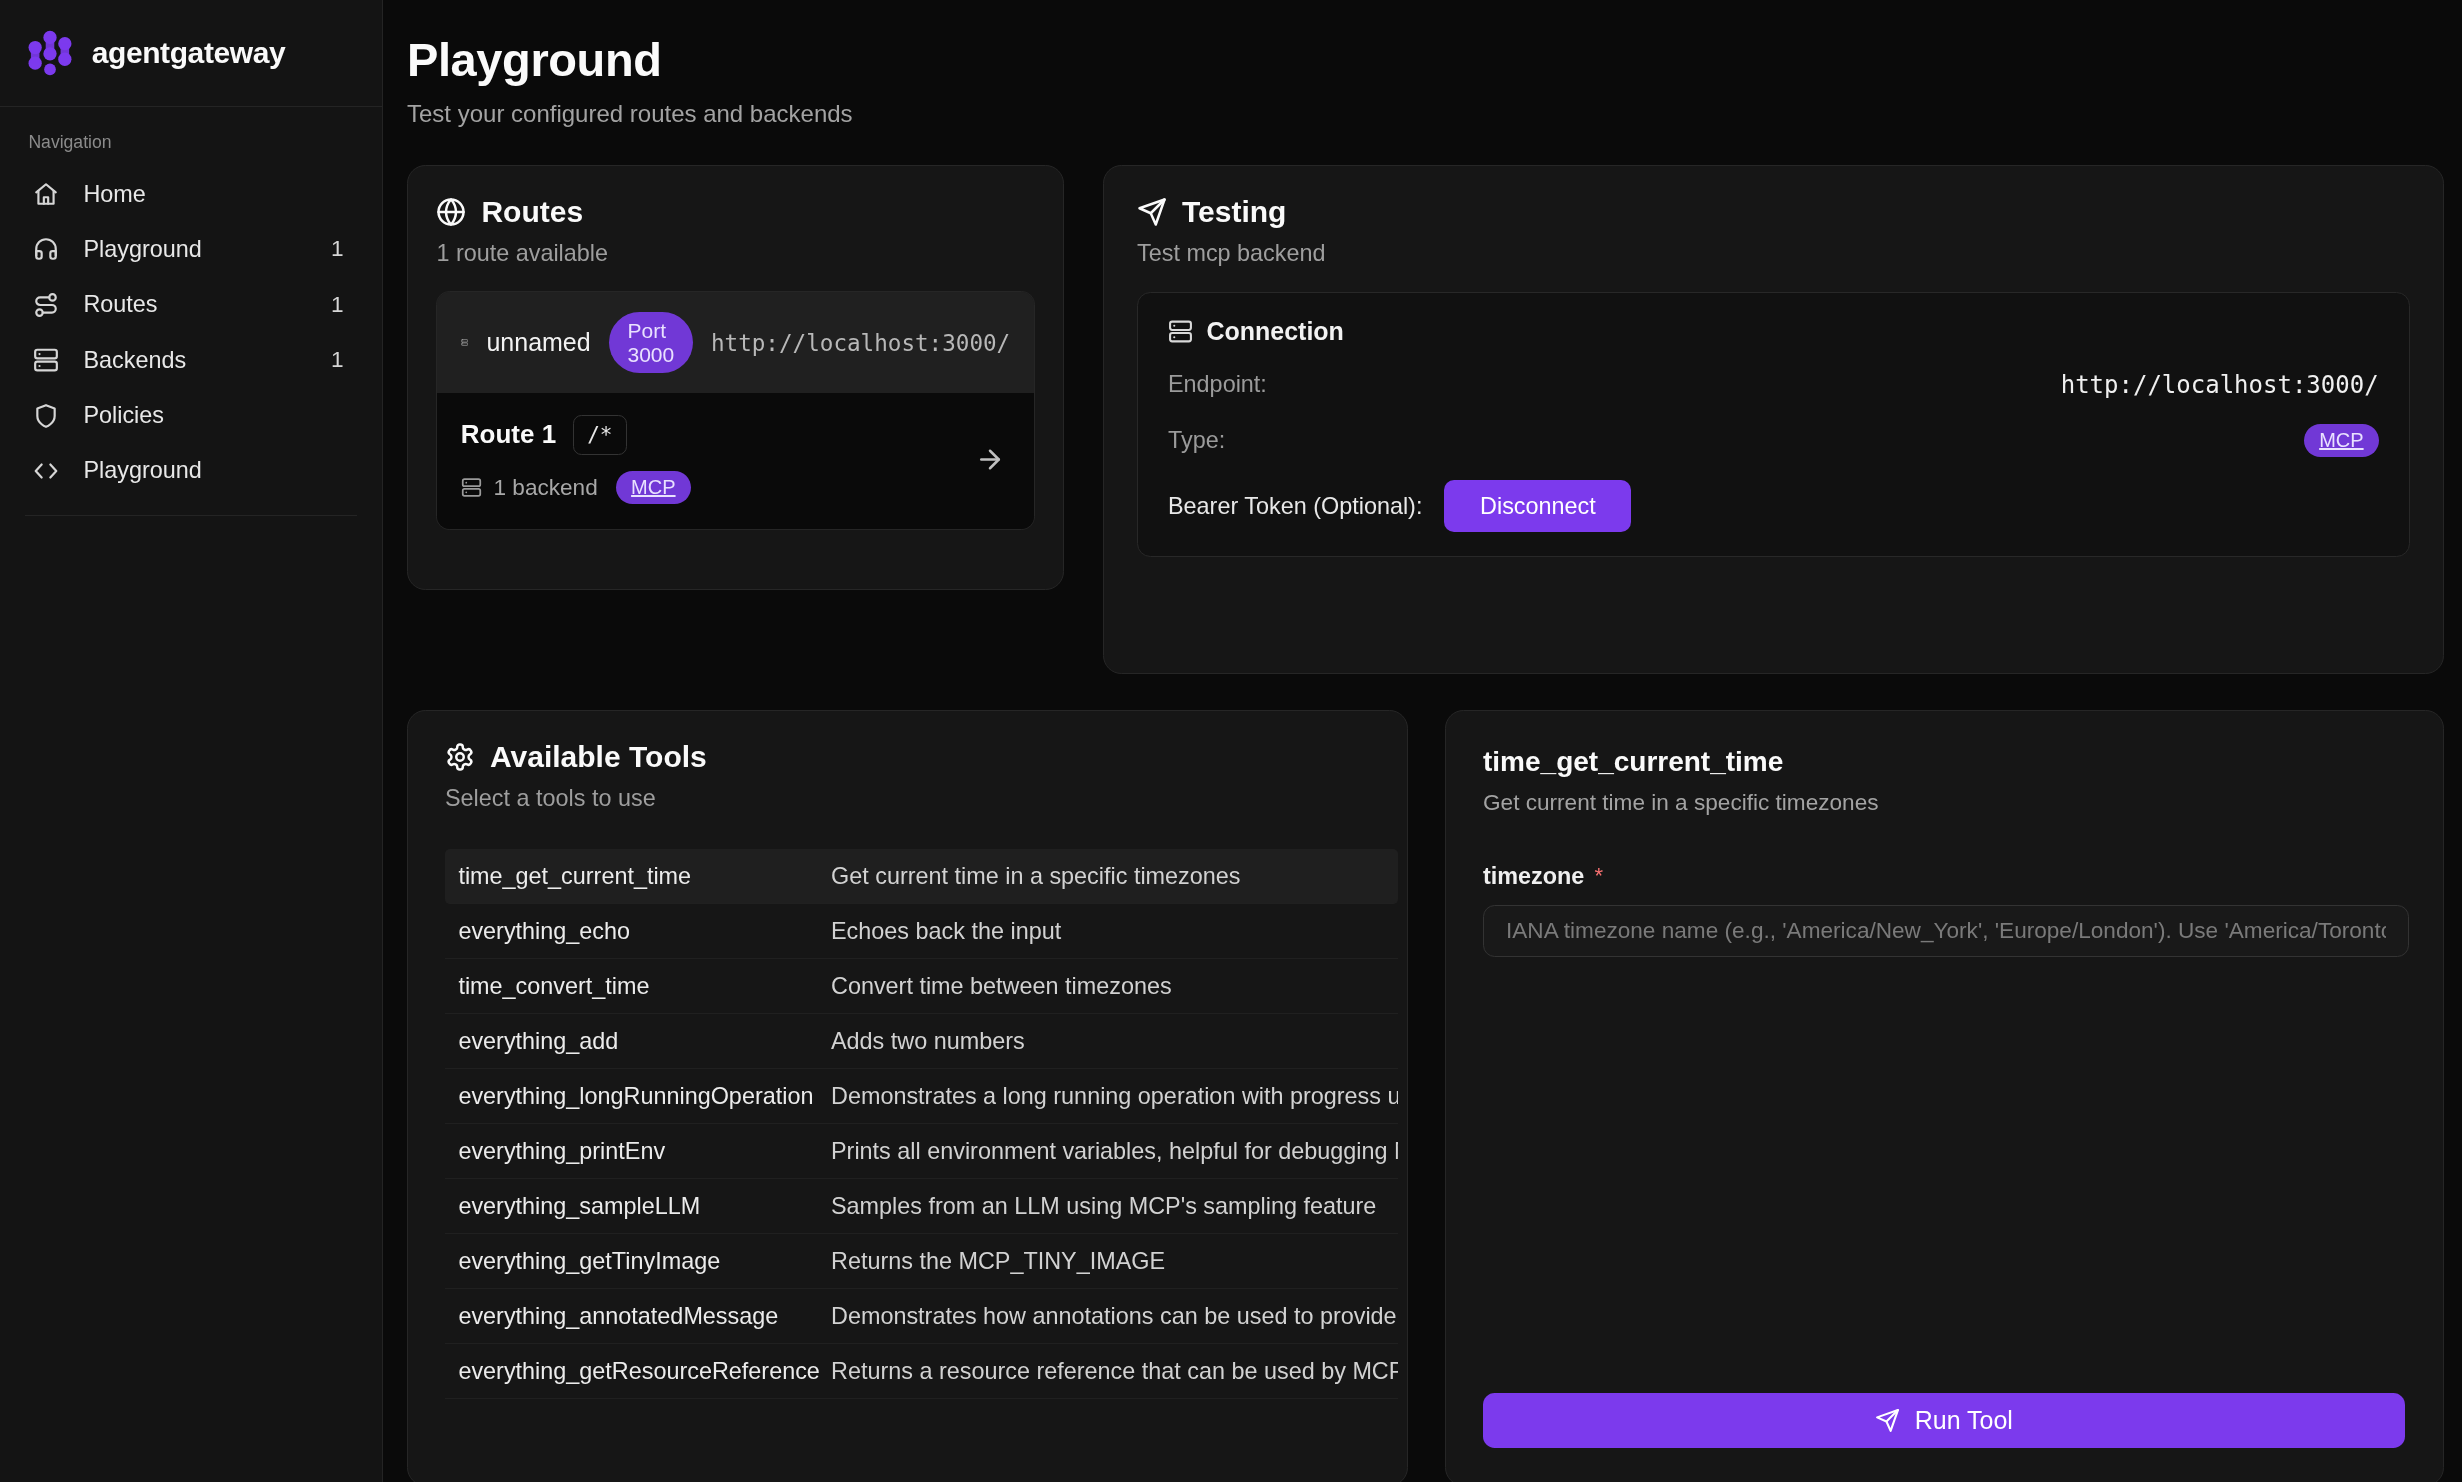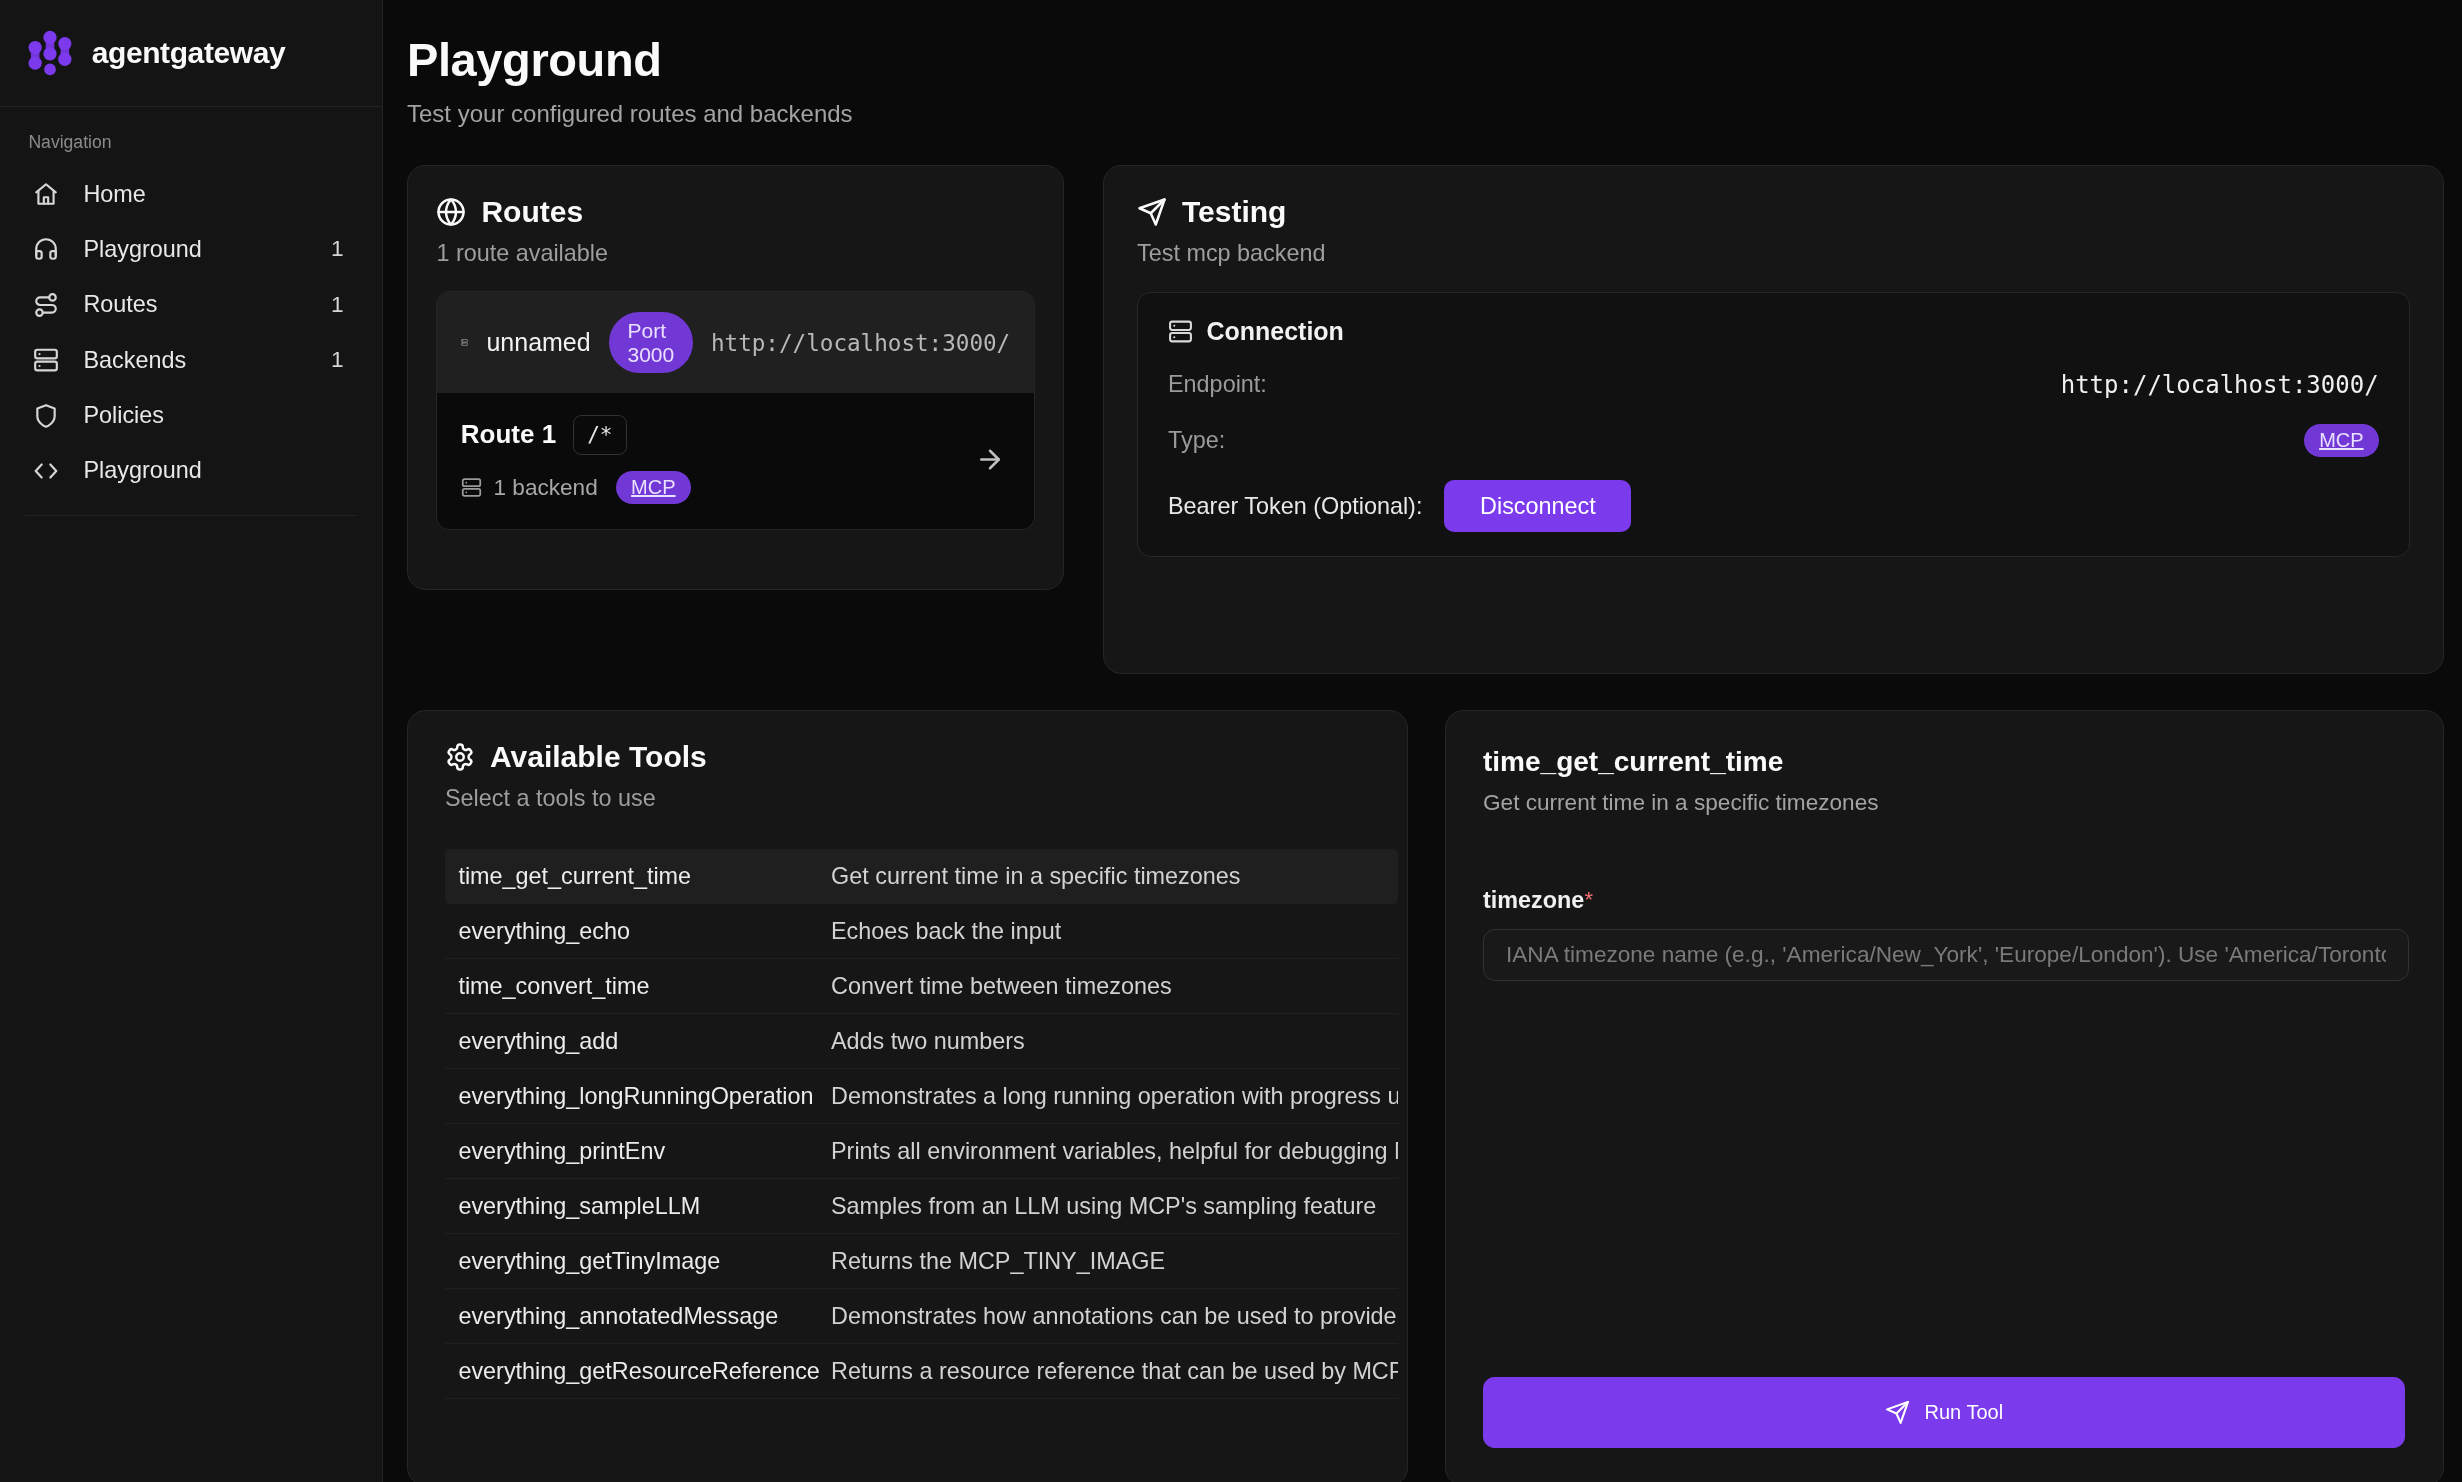--- a/index.html
+++ b/index.html
@@ -80,26 +80,26 @@
   .t-head { height:50px; border-bottom:1.7px solid #2a2a2a; cursor:default; }
   .t-head .t-cell { color:#e3e3e3; font-weight:500; }
   .t-cell { font-size:23.4px; color:#ececec; white-space:nowrap; overflow:hidden; padding-left:13.4px; }
   .t-cell.desc { color:#d2d2d2; padding-left:0; }
   .t-row.selected { background:#1f1f1f; border-radius:5px; }
 
   
   .tool-panel { flex:1; height:776px; padding:35px 34px 37px 37px; position:relative; }
   .tool-title { font-size:28px; font-weight:bold; color:#fafafa; }
   .tool-sub { font-size:22.6px; color:#a3a3a3; margin-top:11.7px; }
-  .field-label-row { margin-top:71px; display:flex; align-items:flex-start; }
+  .field-label-row { margin-top:47px; display:flex; gap:10px; align-items:flex-start; }
   .field-label { font-size:23.4px; font-weight:600; color:#f0f0f0; }
   .req-star { font-size:22px; color:#f87171; }
   .tz-input { width:100%; height:52px; margin-top:15px; background:#191919; border:1.7px solid #333333; border-radius:11.7px; padding:0 22px; font-size:22.6px; color:#e8e8e8; font-family:"Liberation Sans", sans-serif; outline:none; }
   .tz-input::placeholder { color:#7a7a7a; }
-  .run-btn { position:absolute; left:37px; right:38px; bottom:37px; height:71px; border-radius:11.7px; font-size:20px; display:flex; align-items:center; justify-content:center; gap:15px; }
+  .run-btn { position:absolute; left:37px; right:38px; bottom:37px; height:55px; border-radius:11.7px; font-size:25px; display:flex; align-items:center; justify-content:center; gap:15px; }
   .run-btn svg { width:25px; height:25px; color:#fff; }
 </style>
 </head>
 <body>
 
 <svg width="0" height="0" style="position:absolute">
   <defs>
     <g id="i-home">
         <path d="M3 10.5 12 3l9 7.5" fill="none"></path>
         <path d="M5 9.2V21h14V9.2" fill="none"></path>

